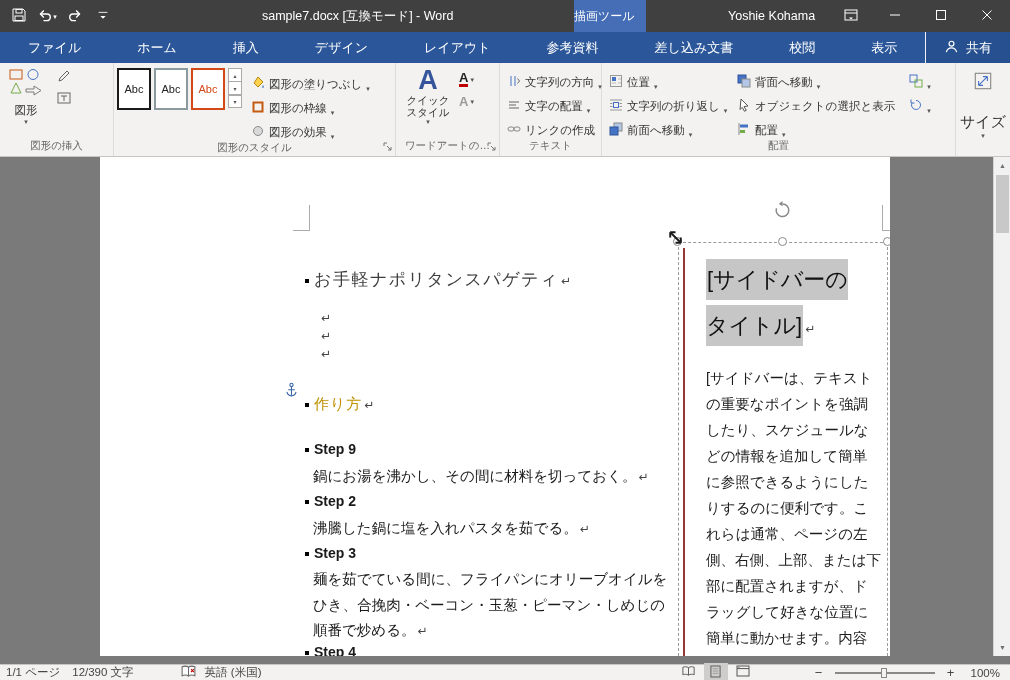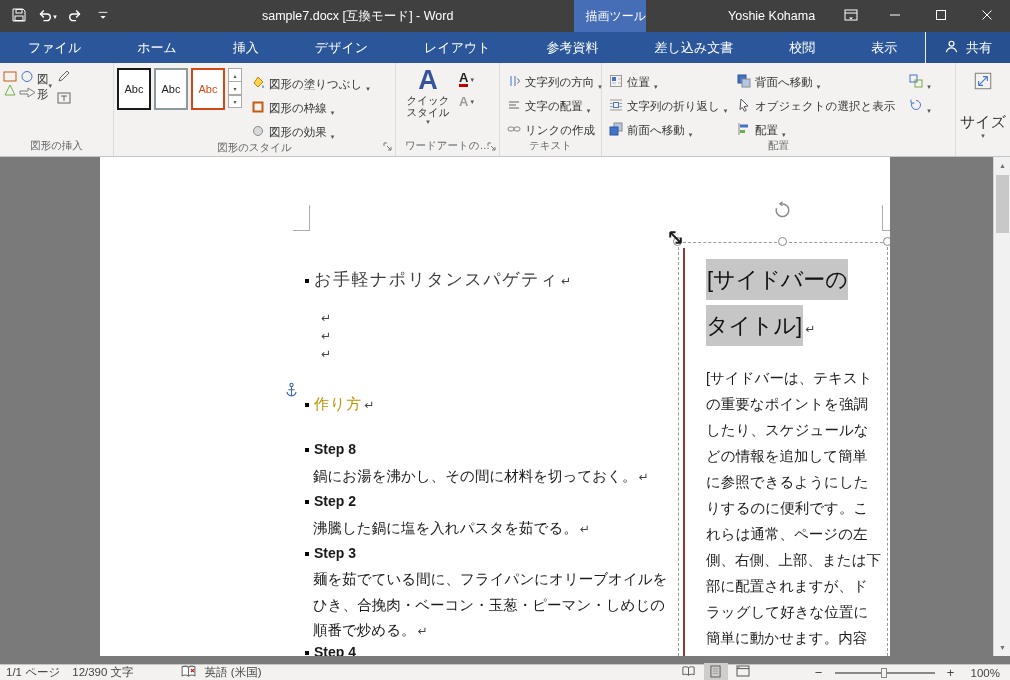--- a/index.html
+++ b/index.html
@@ -4,21 +4,21 @@
 <style>
   *{margin:0;padding:0;box-sizing:border-box}
   body{font-family:"Liberation Sans","DejaVu Sans",sans-serif}
   .app{position:relative;width:1010px;height:680px;overflow:hidden;background:#7a7a7a;font-family:"Liberation Sans","DejaVu Sans",sans-serif}
 
   
   .titlebar{position:absolute;top:0;left:0;width:100%;height:32px;background:#404040;color:#fff}
   .qat{position:absolute;left:6px;top:0;height:32px;display:flex;align-items:center;gap:2px}
   .qat .tbtn{width:26px;height:26px;border:none;background:transparent;color:#fff;display:flex;align-items:center;justify-content:center;cursor:pointer}
   .doc-title{position:absolute;left:262px;top:0;height:32px;line-height:32px;font-size:12.5px;white-space:nowrap}
-  .ctx-header{position:absolute;left:574px;top:0;width:72px;height:32px;line-height:32px;text-align:right;font-size:12px;background:#466eb6}
+  .ctx-header{position:absolute;left:574px;top:0;width:72px;height:32px;line-height:32px;text-align:left;font-size:12px;background:#466eb6}
   .user-name{position:absolute;left:728px;top:0;height:32px;line-height:32px;font-size:12.5px;cursor:pointer}
   .ribbon-opts{position:absolute;left:838px;top:3px;width:26px;height:26px;border:none;background:transparent;display:flex;align-items:center;justify-content:center;cursor:pointer}
   .winbtns{position:absolute;right:0;top:0;height:32px;display:flex}
   .winbtns .wbtn{width:46px;height:32px;border:none;background:transparent;display:flex;align-items:center;justify-content:center;cursor:pointer}
 
   
   .tabrow{position:absolute;top:32px;left:0;width:100%;height:31px;background:#2b579a;display:flex;align-items:stretch;color:#fff}
   .tab{font-size:13px;line-height:31px;padding:0 28px;cursor:pointer;white-space:nowrap}
   .tab.active{background:#f3f2f1;color:#2b579a}
   .tellme{display:flex;align-items:center;gap:7px;margin-left:16px;font-size:12.5px;color:#dbe5f1;cursor:pointer;white-space:nowrap}
@@ -26,21 +26,21 @@
 
   
   .ribbon{position:absolute;top:63px;left:0;width:100%;height:94px;background:#f3f2f1;border-bottom:1px solid #c8c6c4;display:flex;color:#333}
   .rgroup{position:relative;border-right:1px solid #dedcda;display:flex;flex-direction:column;padding:3px 3px 0 3px}
   .rgroup .gcontent{flex:1;display:flex;align-items:flex-start}
   .rgroup .glabel{height:18px;line-height:15px;text-align:center;font-size:10.5px;color:#666;white-space:nowrap}
   .launcher{position:absolute;right:2px;bottom:4px;width:11px;height:11px;display:flex;align-items:center;justify-content:center;cursor:pointer;border:none;background:transparent}
   .rbtn{display:flex;align-items:flex-end;gap:4px;height:24px;padding:0 4px;font-size:11.5px;color:#333;cursor:pointer;white-space:nowrap;border:none;background:transparent}
   .dd{font-size:7px;color:#555;line-height:1}
   .colv{display:flex;flex-direction:column}
-  .shapes-btn{display:flex;flex-direction:row;align-items:center;width:46px;cursor:pointer;border:none;background:transparent;padding-top:2px}
+  .shapes-btn{display:flex;flex-direction:column;align-items:center;width:46px;cursor:pointer;border:none;background:transparent;padding-top:2px}
   .shapes-btn .lbl{font-size:11.5px;color:#333;margin-top:4px}
   .mini-btn{width:22px;height:22px;border:none;background:transparent;display:flex;align-items:center;justify-content:center;cursor:pointer}
   .stylebox{width:34px;height:42px;background:#fff;display:flex;align-items:center;justify-content:center;font-size:11px;color:#222;margin-right:3px;cursor:pointer}
   .stylebox.s1{border:2px solid #1a1a1a}
   .stylebox.s2{border:2px solid #8c9aa0}
   .stylebox.s3{border:2px solid #d34817;color:#d34817}
   .galcol{display:flex;flex-direction:column;margin-right:5px}
   .galcol .gbtn{width:14px;height:14px;border:1px solid #abaaa8;background:#fff;font-size:6px;color:#555;display:flex;align-items:center;justify-content:center;cursor:pointer;margin-bottom:-1px}
   .bigA{font-size:27px;font-weight:bold;color:#35549b;line-height:28px}
   .quick-btn{display:flex;flex-direction:column;align-items:center;width:58px;border:none;background:transparent;cursor:pointer}
@@ -421,21 +421,21 @@
       <span class="anchor"><svg width="13" height="16" viewBox="0 0 12 14">
             <circle cx="6" cy="2.3" r="1.5" fill="none" stroke="#3a66a8"></circle>
             <path d="M6 3.8V12M3 6.8h6" fill="none" stroke="#3a66a8"></path>
             <path d="M1.8 8.8c.5 2.3 2.1 3.6 4.2 3.6s3.7-1.3 4.2-3.6" fill="none" stroke="#3a66a8"></path>
           </svg></span>
 
       <div class="heading-line">
         <span class="sq"></span><span>作り方</span><span class="pmark">↵</span>
       </div>
 
-      <div class="step-label" style="top:284px"><span class="sq"></span><span>Step 8</span></div>
+      <div class="step-label" style="top:284px"><span class="sq"></span><span>Step 9</span></div>
       <div class="step-text" style="top:307px"><span>鍋にお湯を沸かし、その間に材料を切っておく。</span><span class="pmark">↵</span></div>
 
       <div class="step-label" style="top:336px"><span class="sq"></span><span>Step 2</span></div>
       <div class="step-text" style="top:359px"><span>沸騰した鍋に塩を入れパスタを茹でる。</span><span class="pmark">↵</span></div>
 
       <div class="step-label" style="top:388px"><span class="sq"></span><span>Step 3</span></div>
       <div class="step-text" style="top:410px"><span>麺を茹でている間に、フライパンにオリーブオイルをひき、合挽肉・ベーコン・玉葱・ピーマン・しめじの順番で炒める。</span><span class="pmark">↵</span></div>
 
       <div class="step-label" style="top:487px"><span class="sq"></span><span>Step 4</span></div>
 

